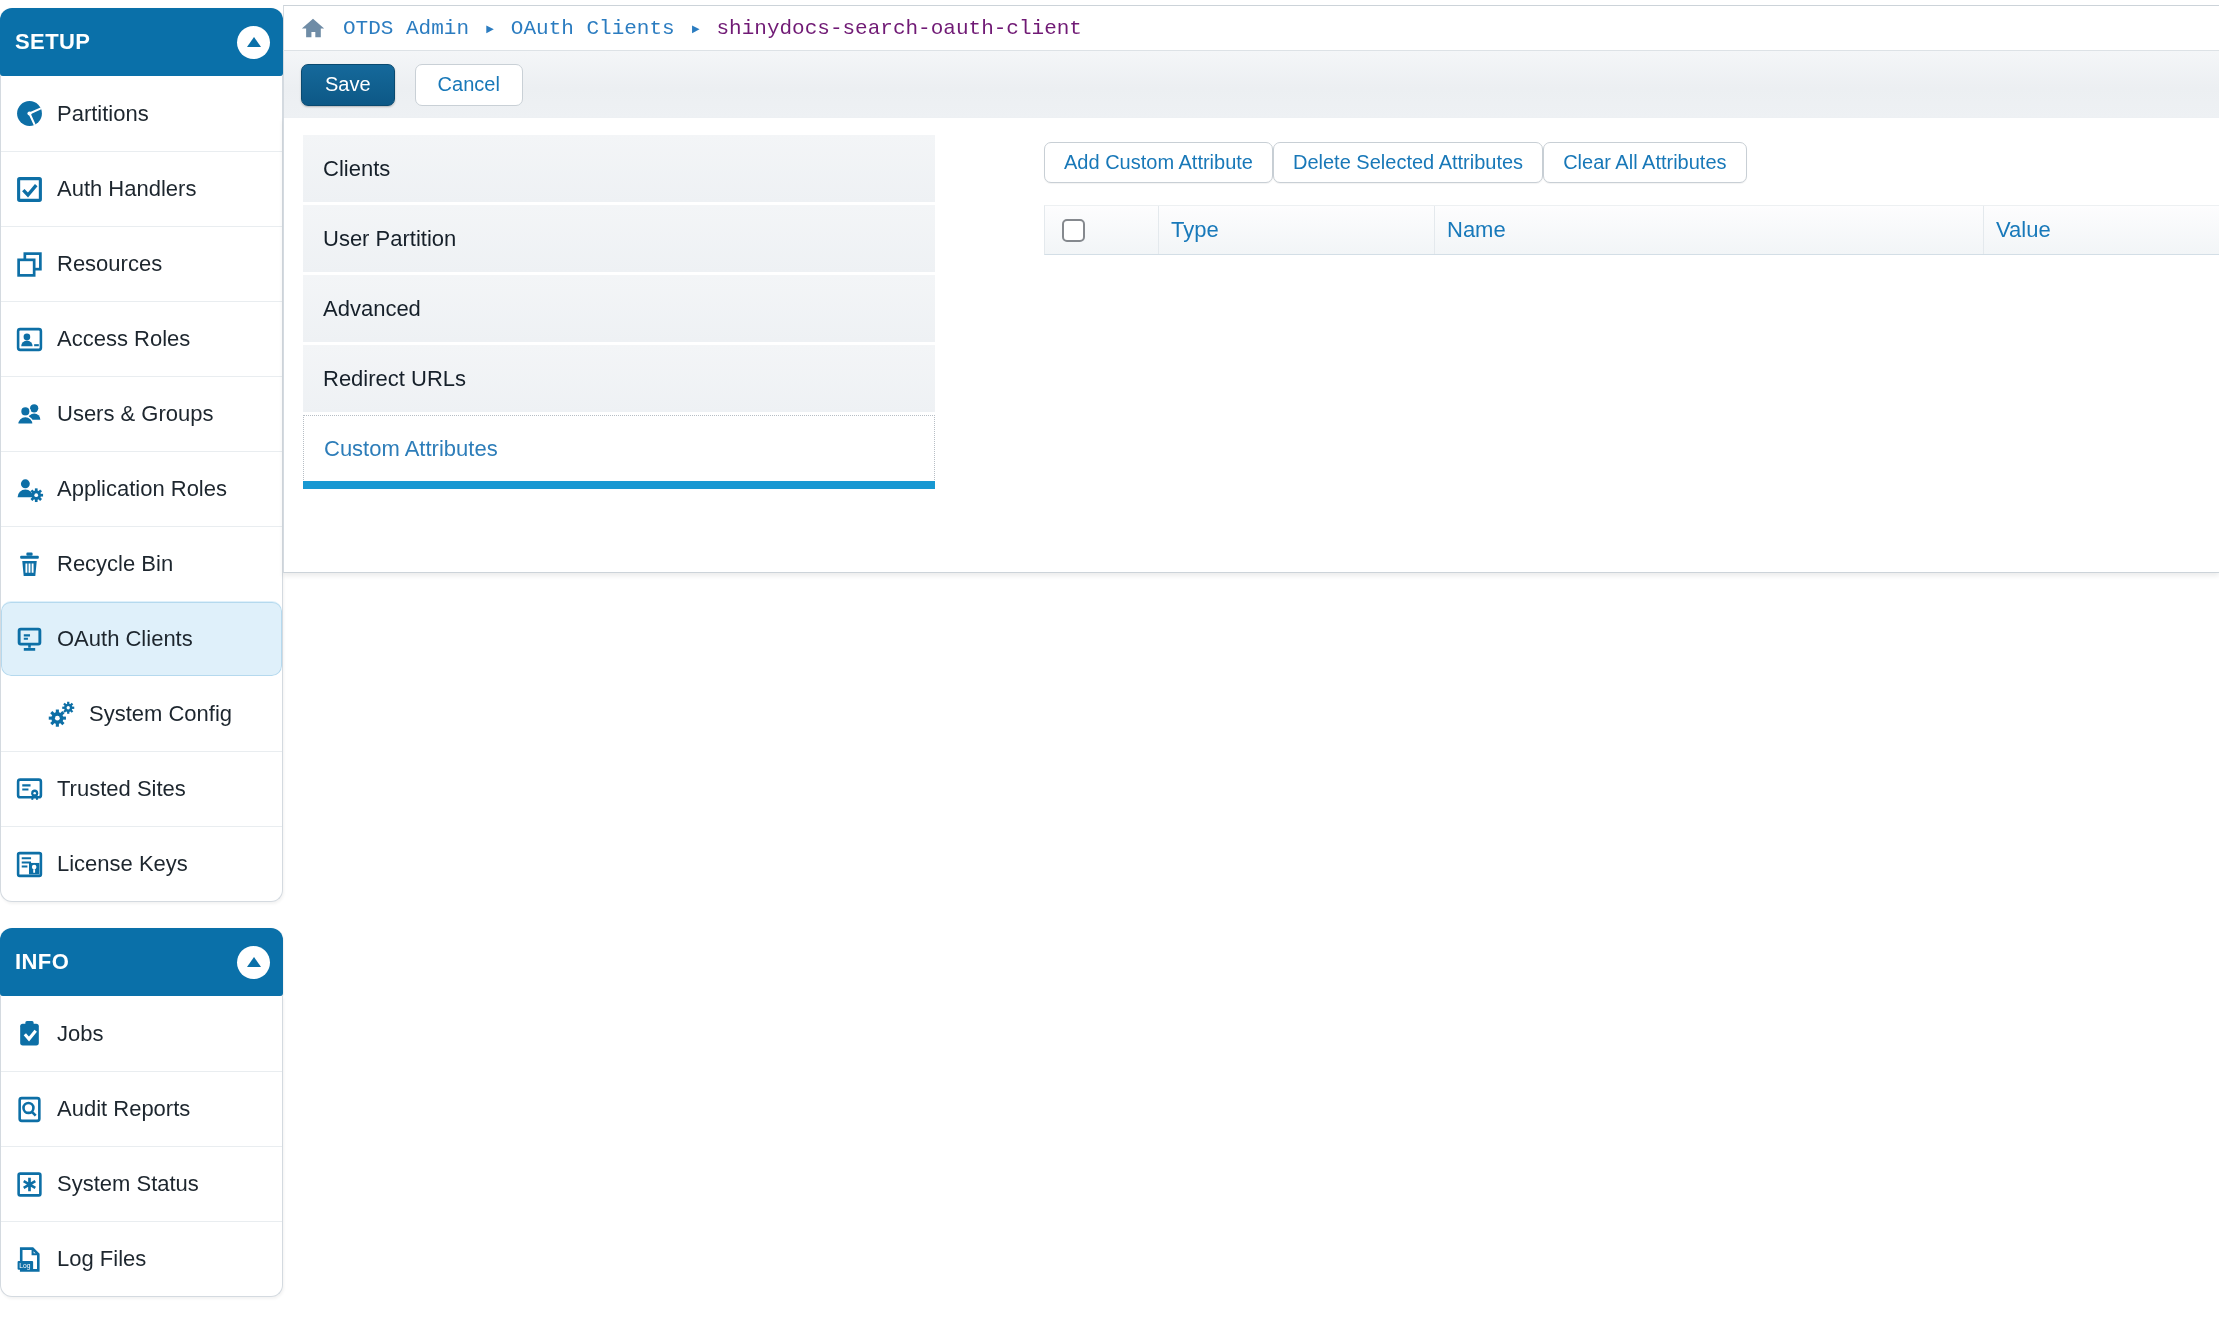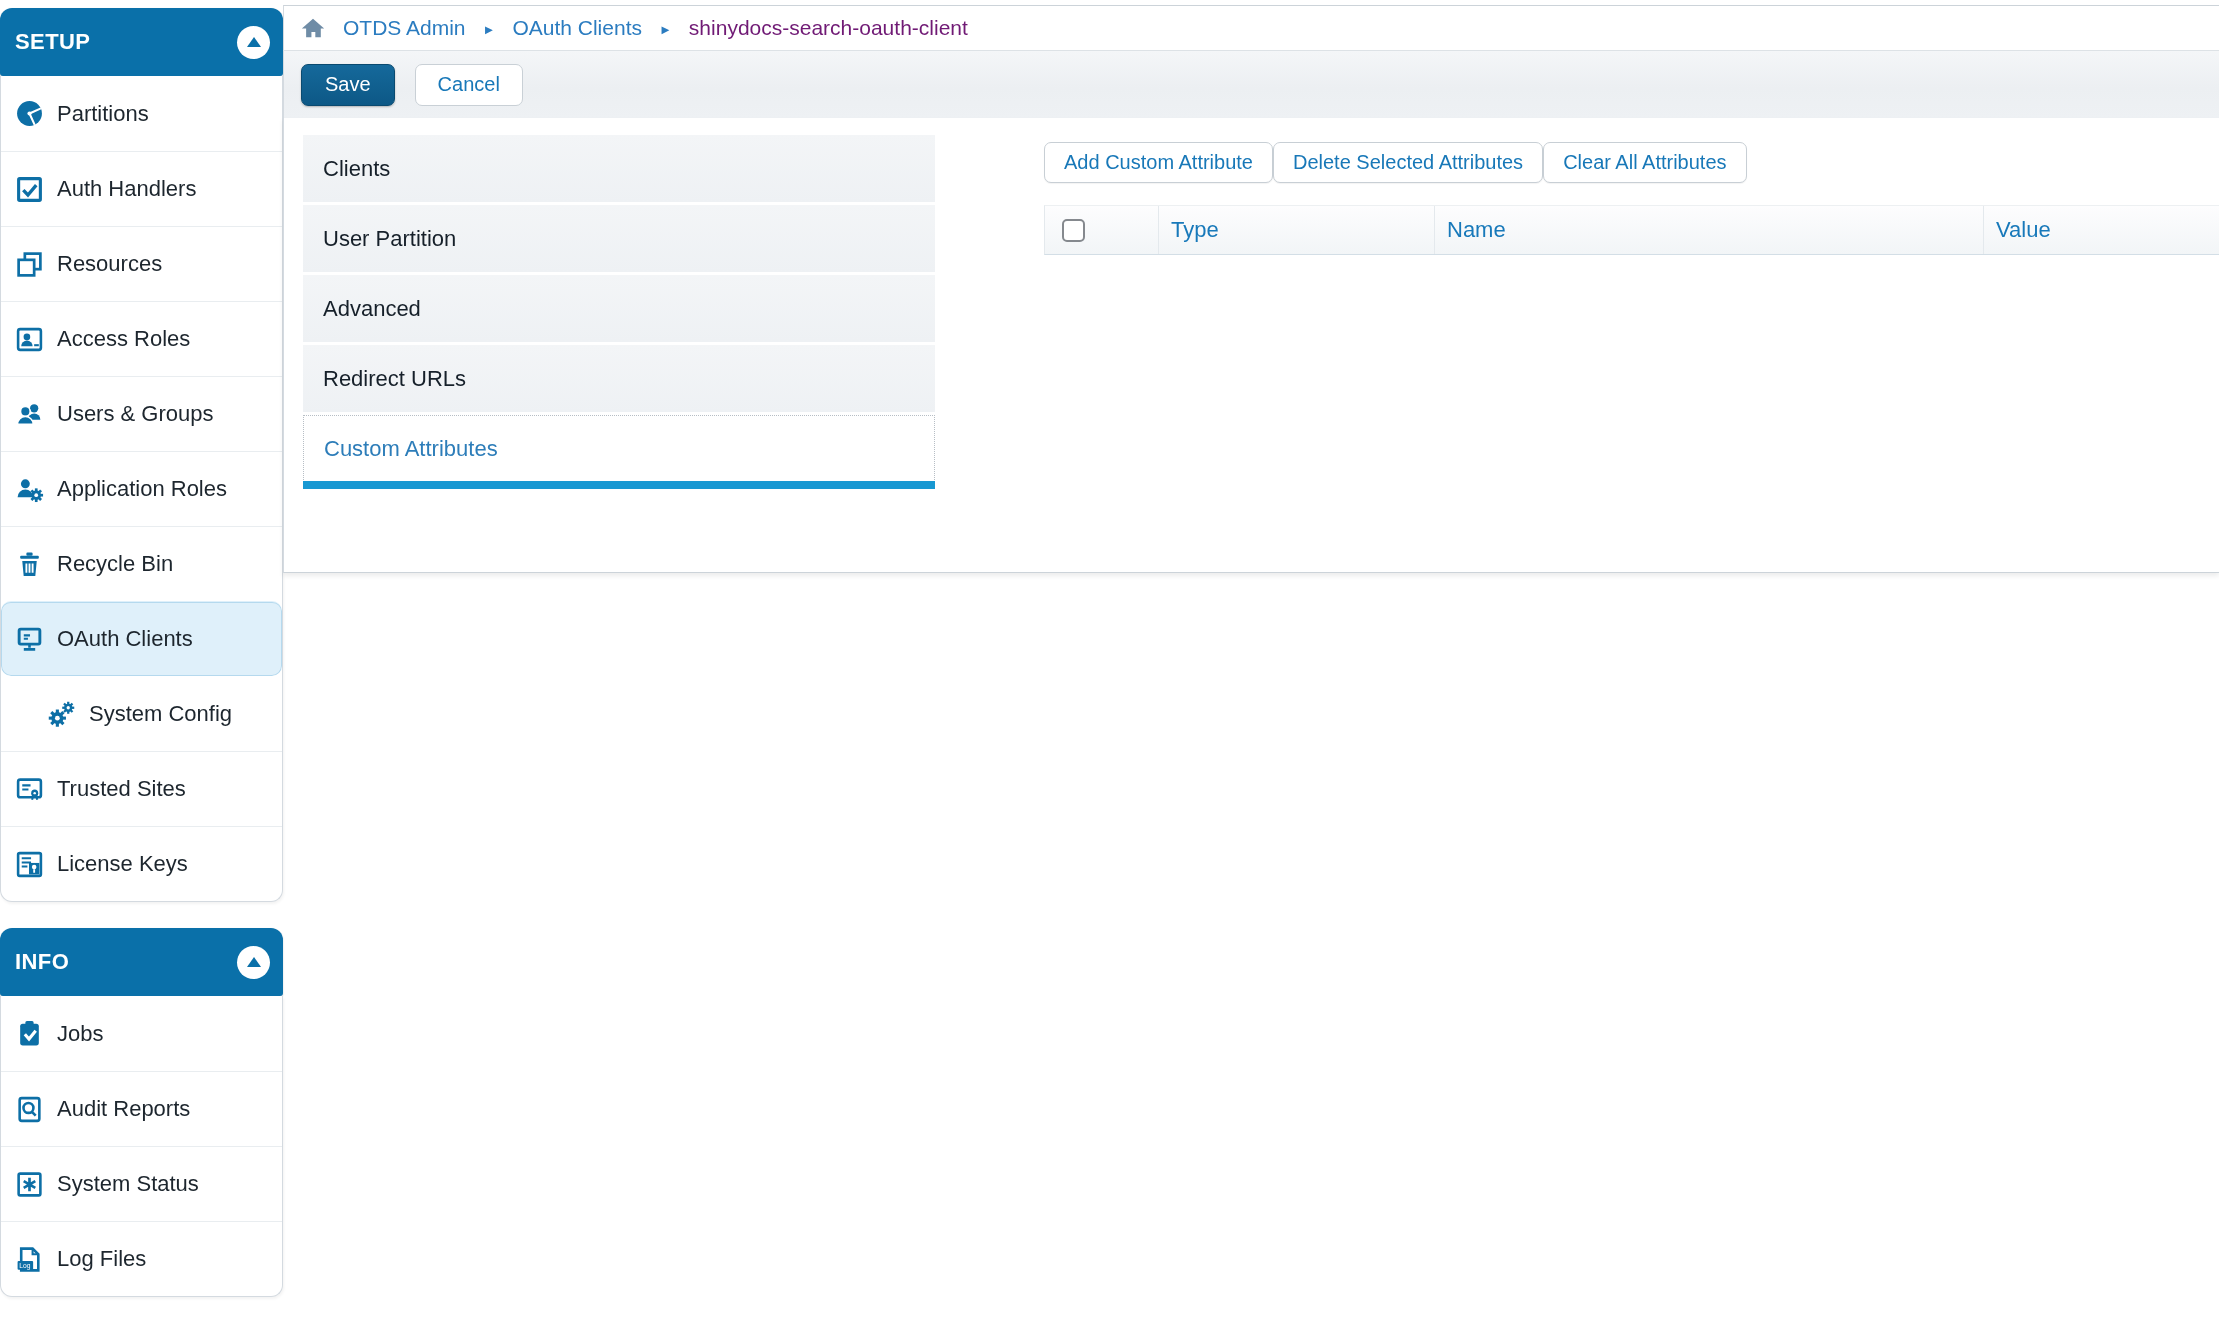--- a/index.html
+++ b/index.html
@@ -26,21 +26,21 @@
   .side-item.selected { background:#dff0fa; border-radius:10px;
     box-shadow:inset 0 0 0 1px #b5d9ee; border-top-color:transparent; }
   .side-item.selected + .side-item { border-top-color:transparent;margin-left:32px; }
   .si { width:30px; height:30px; flex:0 0 30px; display:flex; align-items:center; justify-content:center; }
   .si svg { width:29px; height:29px; }
 
   
   .content { position:absolute; left:283px; top:0; right:0; bottom:0; }
   .crumb-bar { position:absolute; top:5px; left:0; right:0; height:46px; background:#fff;
     border-top:1px solid #ccd3d9; border-bottom:1px solid #dde2e6; border-left:1px solid #d4dae0;
-    display:flex; align-items:center; gap:17px; padding-left:16px; font-size:21px; }
+    display:flex; align-items:center; gap:17px; padding-left:16px; font-size:21px;font-family:Liberation Mono, monospace; }
   .crumb-link { color:#2b7cc0; cursor:pointer; }
   .crumb-sep { color:#2b7cc0; font-size:13px; padding-top:2px; }
   .crumb-current { color:#701a75; }
 
   .toolbar-band { position:absolute; top:51px; left:0; right:0; height:67px;
     background:linear-gradient(180deg,#f4f6f8 0%,#eceff2 55%,#eef1f4 100%);
     border-left:1px solid #d4dae0; display:flex; align-items:center; gap:20px; padding-left:17px; }
   .btn-save { height:42px; padding:0 23px; background:linear-gradient(180deg,#15699b,#0d5886);
     border:1px solid #0a4a70; border-radius:7px; color:#fff; font-size:20px;
     box-shadow:0 1px 2px rgba(0,0,0,.25); }

